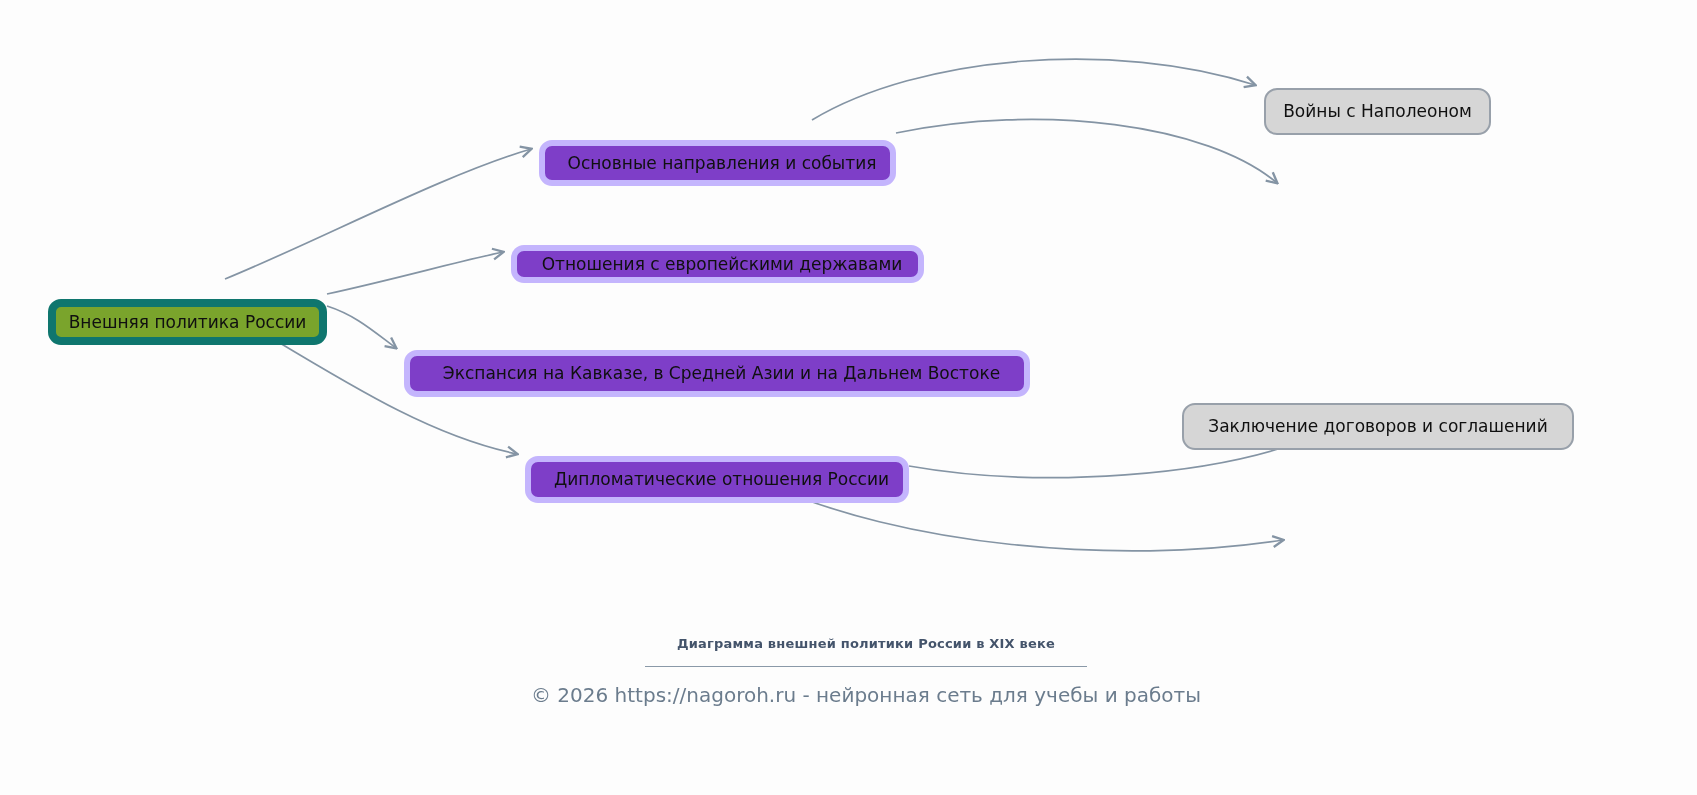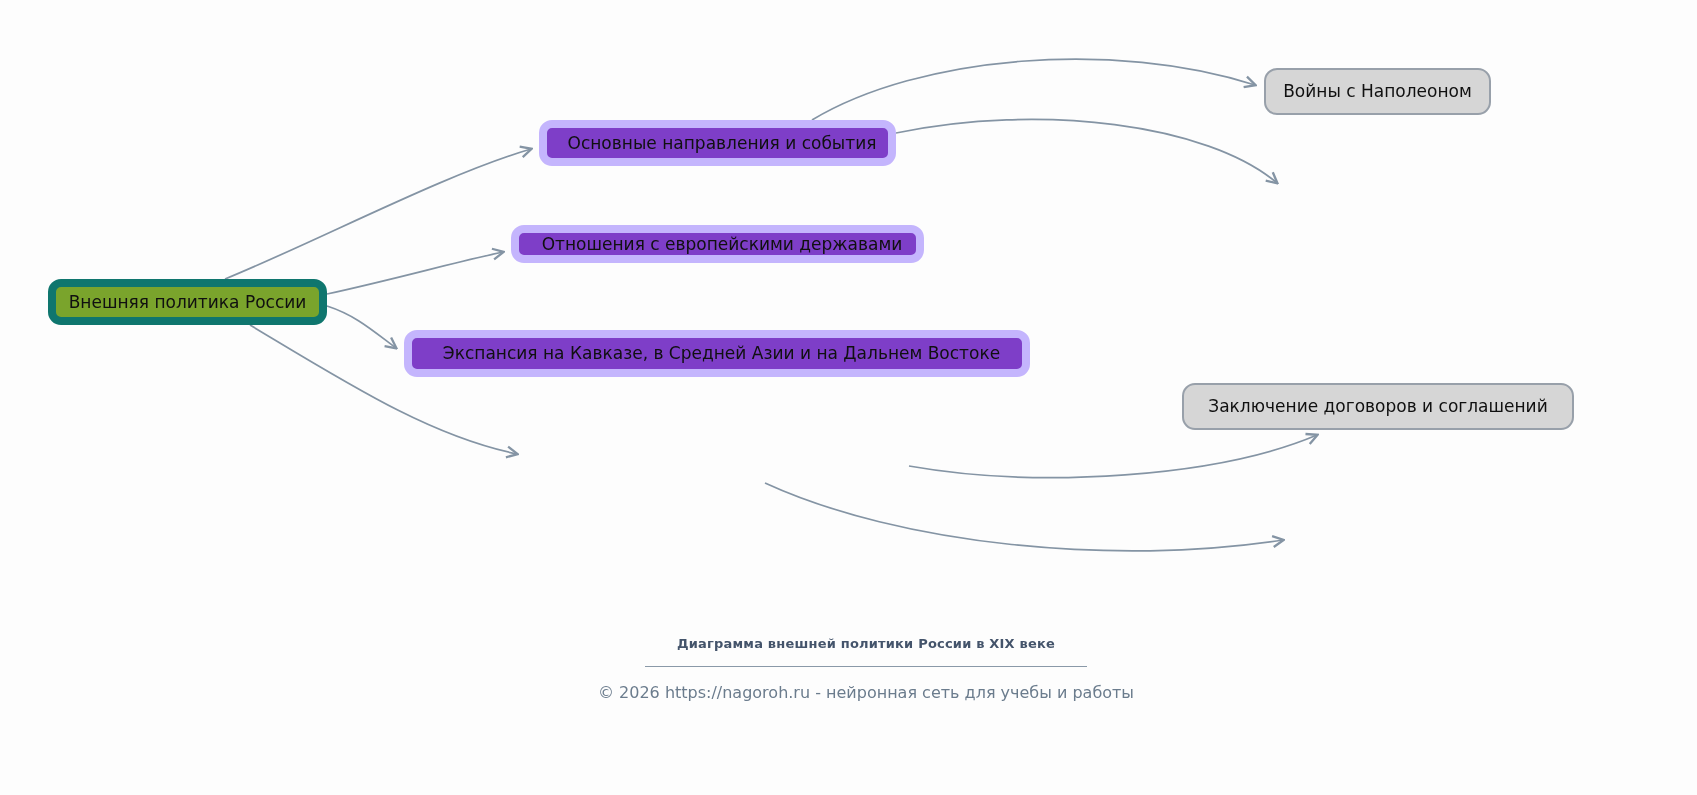--- a/index.html
+++ b/index.html
@@ -26,28 +26,29 @@
     box-sizing: border-box;
     display: flex;
     align-items: center;
     justify-content: center;
     white-space: nowrap;
     border-radius: 13px;
     font-size: 17px;
     color: #101010;
     padding: 0 15px;
     line-height: 1;
+    margin-top: 20px;
   }
   .node-root {
     background: #7aa42c;
     border: 8px solid #0f766e;
   }
   .node-branch {
     background: #7e3ec8;
-    border: 8px solid #c4b5fd;
+    border: 6px solid #c4b5fd;
     padding-left: 24px;
   }
   .node-leaf {
     background: #d6d6d6;
     border: 2px solid #98a0aa;
   }
   
   #node-root     { left: 48px;   top: 279px; width: 279px; height: 46px; }
   #node-branch-0 { left: 539px;  top: 120px; width: 357px; height: 46px; }
   #node-branch-1 { left: 511px;  top: 225px; width: 413px; height: 38px; }
@@ -72,21 +73,21 @@
     letter-spacing: 0.2px;
   }
   .footer-divider {
     width: 442px;
     margin: 15px auto 0 auto;
     border: none;
     border-top: 1.5px solid #8a99a8;
   }
   .footer-copyright {
     margin-top: 16px;
-    font-size: 16px;
+    font-size: 20px;
     color: #6b7c8d;
   }
 </style>
 </head>
 <body>
 
 <div id="canvas">
 
   <svg id="edges" viewBox="0 0 1697 795" xmlns="http://www.w3.org/2000/svg">
     <defs>
@@ -107,20 +108,21 @@
   </svg>
 
   <div id="node-root" class="node node-root">Внешняя политика России</div>
 
   <div id="node-branch-0" class="node node-branch">Основные направления и события</div>
 
   <div id="node-branch-1" class="node node-branch">Отношения с европейскими державами</div>
 
   <div id="node-branch-2" class="node node-branch">Экспансия на Кавказе, в Средней Азии и на Дальнем Востоке</div>
 
+  <div id="node-branch-3" class="node node-branch">Дипломатические отношения России</div>
 
   <div id="node-leaf-0" class="node node-leaf">Войны с Наполеоном</div>
 
 
   <div id="node-leaf-2" class="node node-leaf">Заключение договоров и соглашений</div>
 
 
   <div class="footer">
     <div class="footer-title">Диаграмма внешней политики России в XIX веке</div>
     <hr class="footer-divider">

